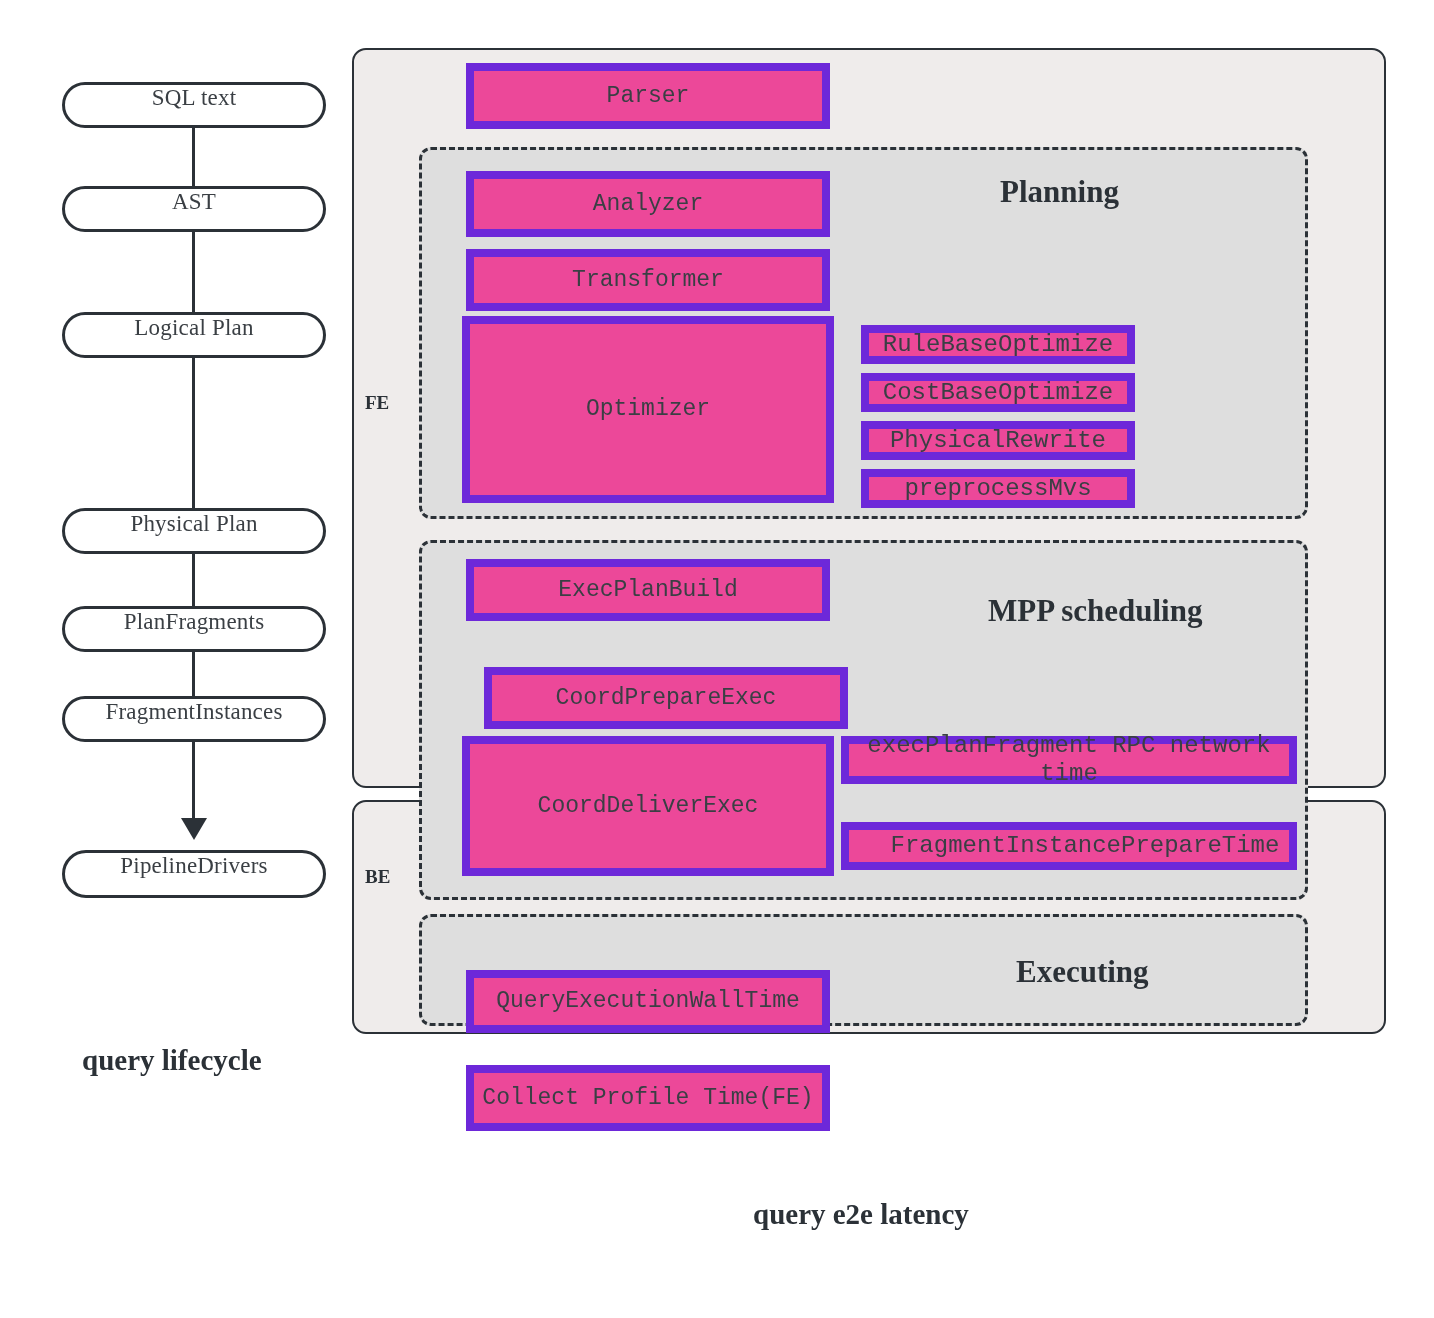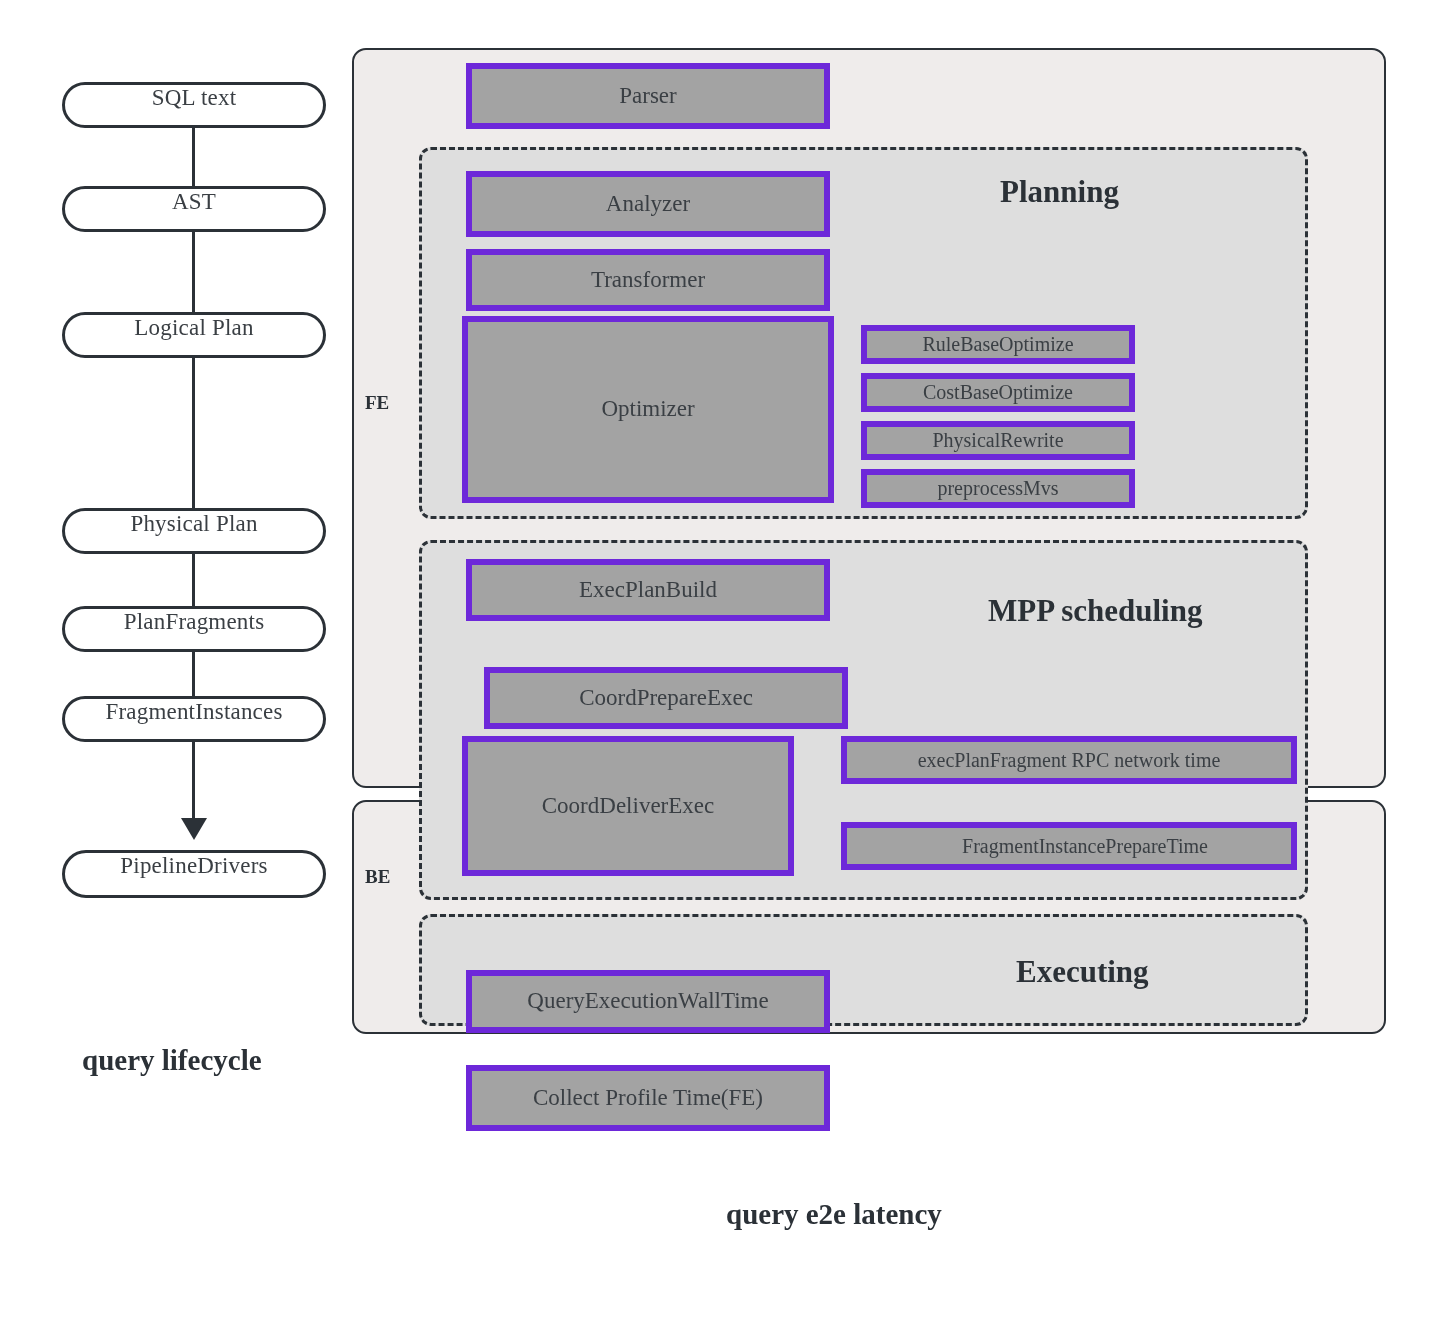--- a/index.html
+++ b/index.html
@@ -74,31 +74,32 @@
     font-weight: bold;
     font-size: 31px;
     color: #2b3137;
     white-space: nowrap;
   }
 
   
   .box {
     position: absolute;
     box-sizing: border-box;
-    background: #a3a3a3;
-    border: 6px solid #6d28d9;
+    background: #ec4899;
+    border: 8px solid #6d28d9;
     display: flex;
     align-items: center;
     justify-content: center;
     font-size: 23px;
     color: #3a3f44;
     text-align: center;
     line-height: 1.15;
-  }
-  .box.small { font-size: 20px; }
+    font-family: Liberation Mono, monospace;
+  }
+  .box.small { font-size: 24px; }
 
   
   .caption {
     position: absolute;
     font-weight: bold;
     font-size: 29px;
     color: #2b3137;
     white-space: nowrap;
   }
 </style>
@@ -188,21 +189,21 @@
 
     <div class="stage" style="left:419px; top:540px; width:889px; height:360px;"></div>
     <div class="stage-title" style="left:988px; top:593px;">MPP scheduling</div>
 
     <div class="box" style="left:466px; top:559px; width:364px; height:62px;">
       <span>ExecPlanBuild</span>
     </div>
     <div class="box" style="left:484px; top:639px; width:364px; height:62px;margin-top:28px;">
       <span>CoordPrepareExec</span>
     </div>
-    <div class="box" style="left:462px; top:736px; width:332px; height:140px;">
+    <div class="box" style="left:462px; top:736px; width:372px; height:140px;">
       <span>CoordDeliverExec</span>
     </div>
 
     <div class="box small" style="left:841px; top:736px; width:456px; height:48px;">
       <span>execPlanFragment RPC network time</span>
     </div>
     <div class="box small" style="left:841px; top:822px; width:456px; height:48px;padding-left:32px;">
       <span>FragmentInstancePrepareTime</span>
     </div>
 
@@ -210,16 +211,16 @@
     <div class="stage-title" style="left:1016px; top:954px;">Executing</div>
 
     <div class="box" style="left:466px; top:941px; width:364px; height:63px;margin-top:29px;">
       <span>QueryExecutionWallTime</span>
     </div>
 
     <div class="box" style="left:466px; top:1065px; width:364px; height:66px;">
       <span>Collect Profile Time(FE)</span>
     </div>
 
-    <div class="caption" style="left:726px; top:1198px;">query e2e latency</div>
+    <div class="caption" style="left:753px; top:1198px;">query e2e latency</div>
   </div>
 
 </div>
 
 </body></html>

